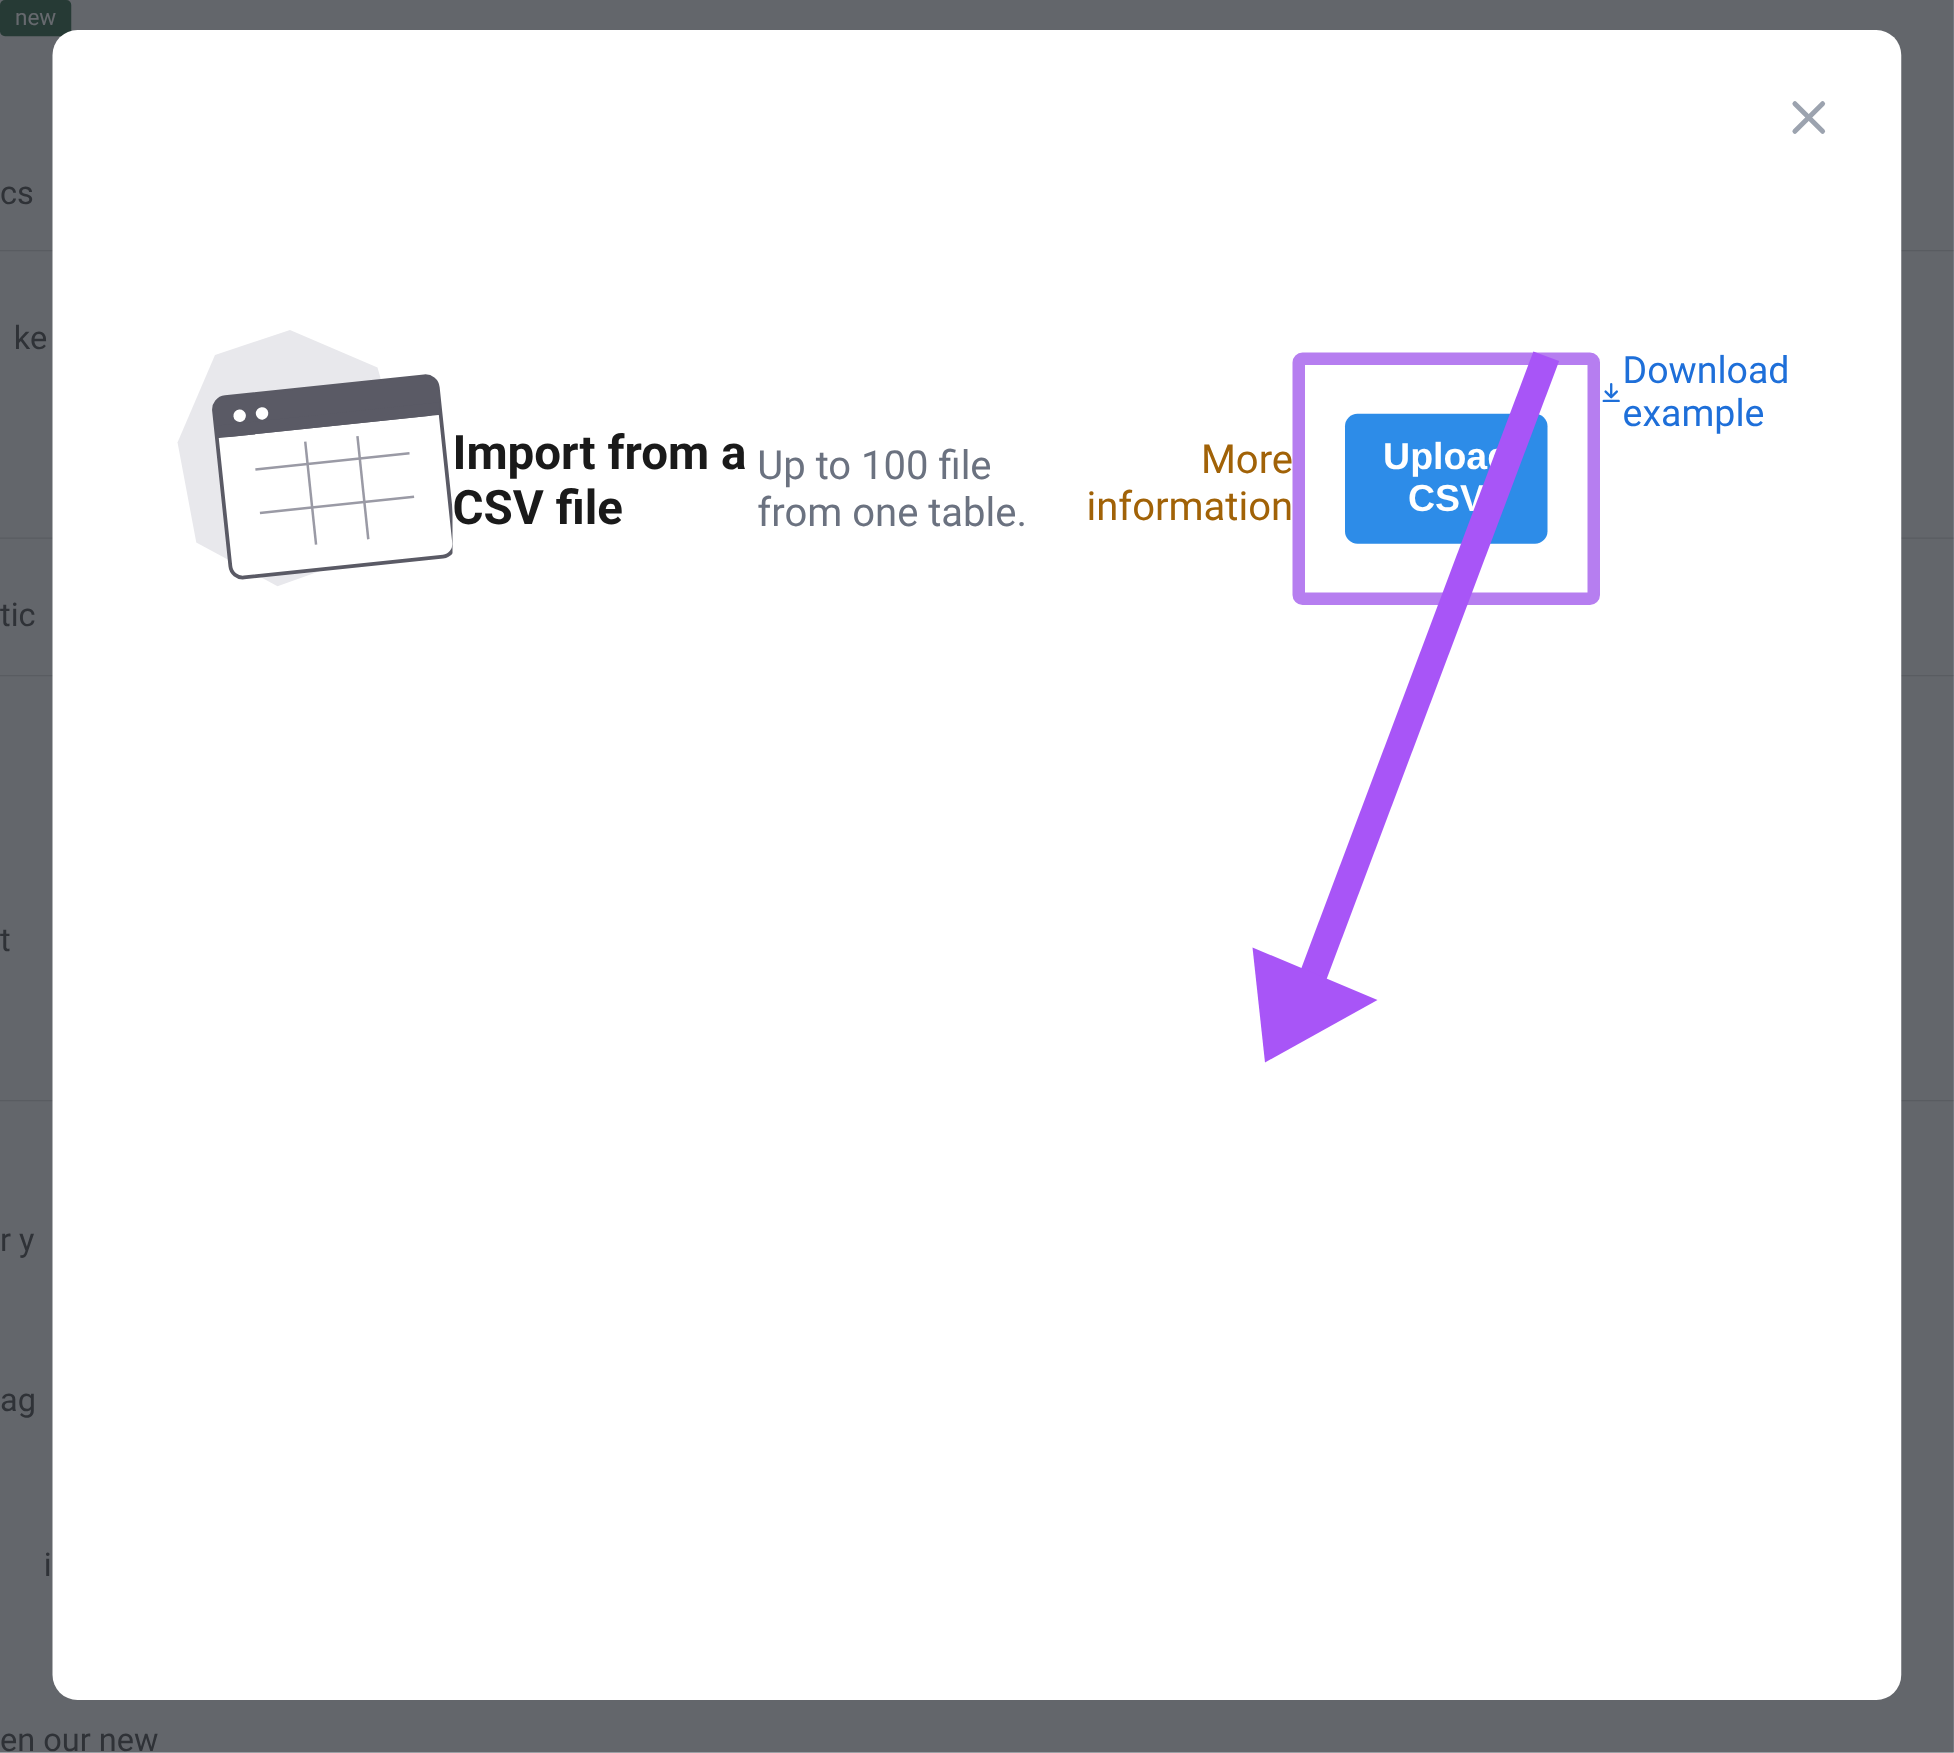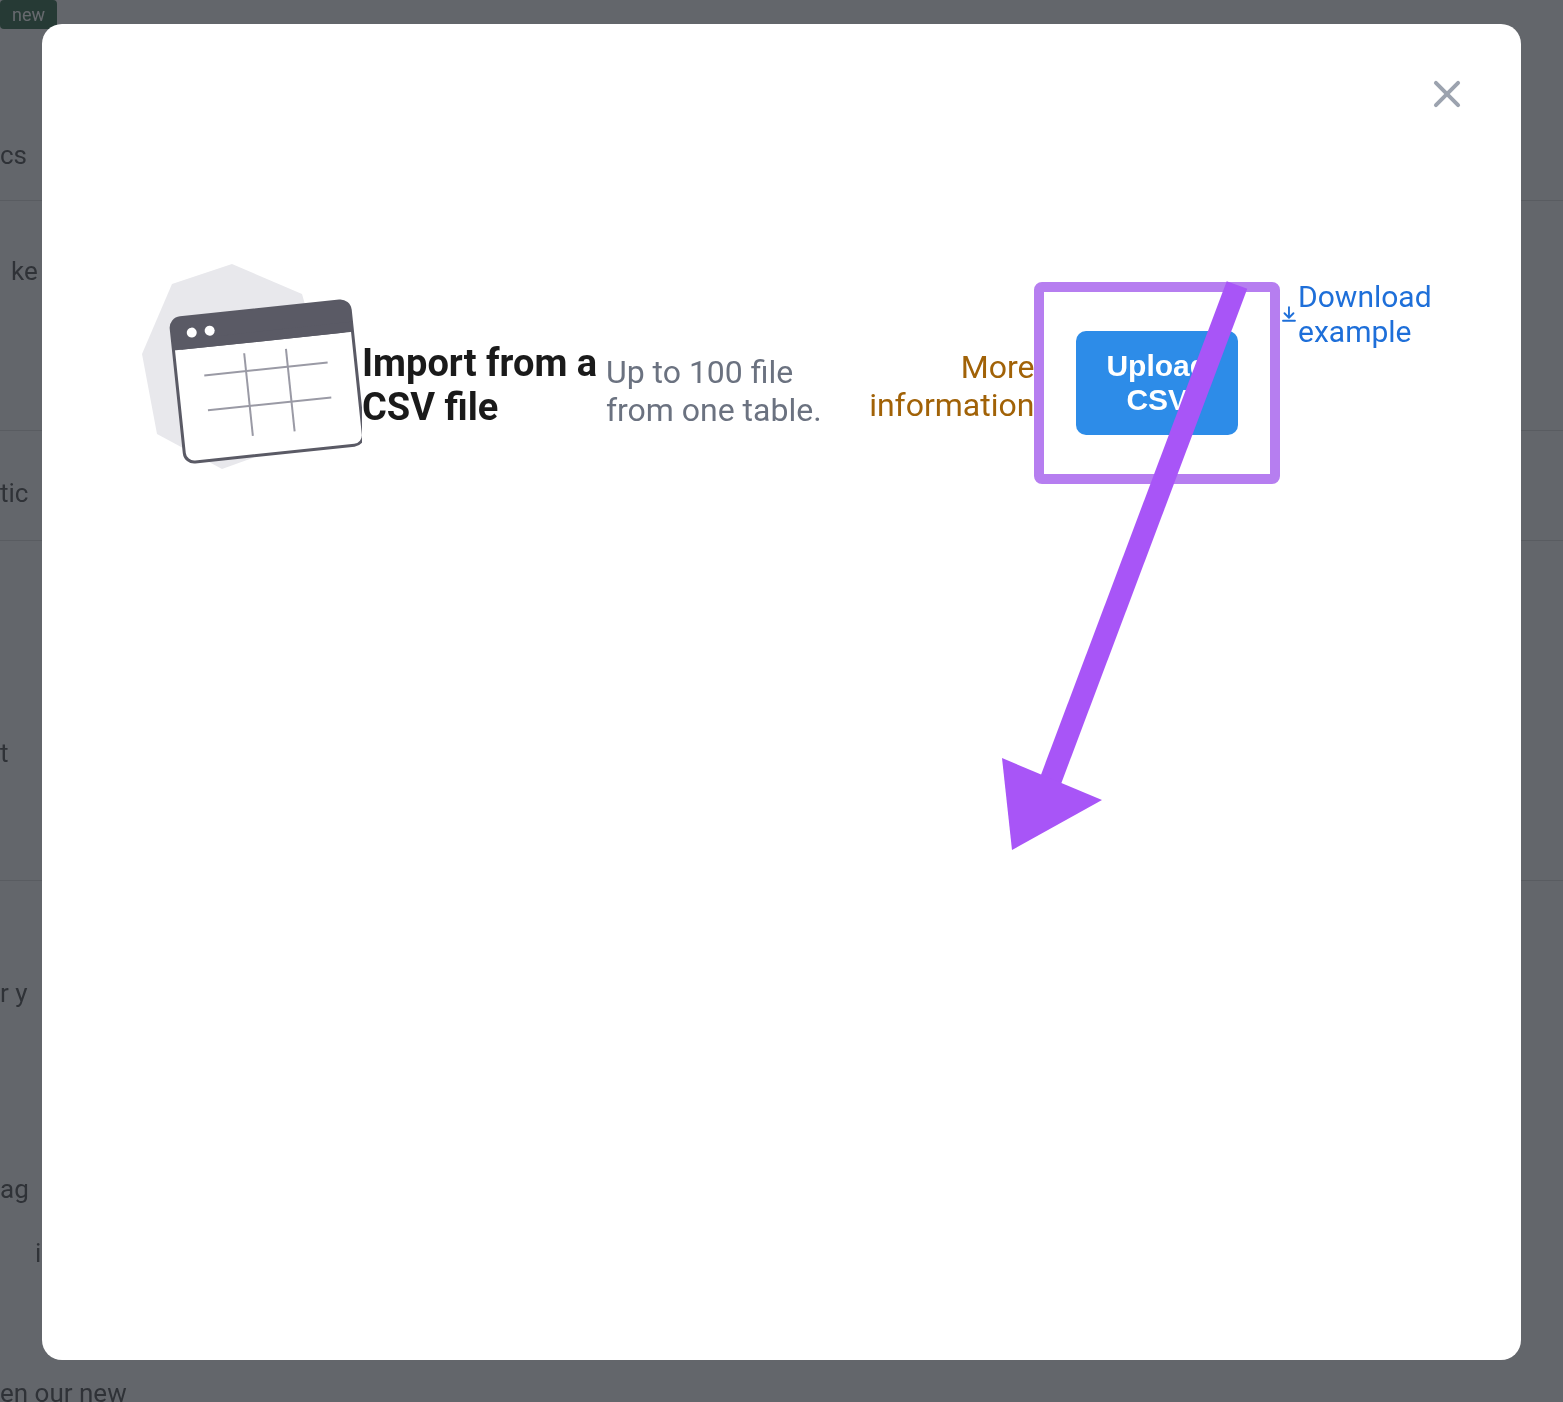--- a/index.html
+++ b/index.html
@@ -172,21 +172,21 @@
   <span class="bg-badge">new</span>
   <div class="bg-border" style="top: 200px;"></div>
   <span class="bg-item" style="top: 130px;">cs</span>
   <span class="bg-item" style="top: 246px; margin-left: 11px;">ke</span>
   <div class="bg-border" style="top: 430px;"></div>
   <span class="bg-item" style="top: 468px;">tic</span>
   <div class="bg-border" style="top: 540px;"></div>
   <span class="bg-item" style="top: 728px;">t</span>
   <div class="bg-border" style="top: 880px;"></div>
   <span class="bg-item" style="top: 968px;">r y</span>
-  <span class="bg-item" style="top: 1164px;">ag</span>
+  <span class="bg-item" style="top: 1096px;">ag</span>
   <span class="bg-item" style="top: 1228px; padding-left: 35px;">iat</span>
   <span class="bg-item" style="top: 1368px;">en our new</span>
 </div>
 
 <div class="modal-overlay"></div>
 
 <div class="modal">
   <button class="close-button">
     <svg viewBox="0 0 24 24" fill="none" stroke="currentColor" stroke-width="2.5" stroke-linecap="round">
       <line x1="5" y1="5" x2="19" y2="19"></line>

